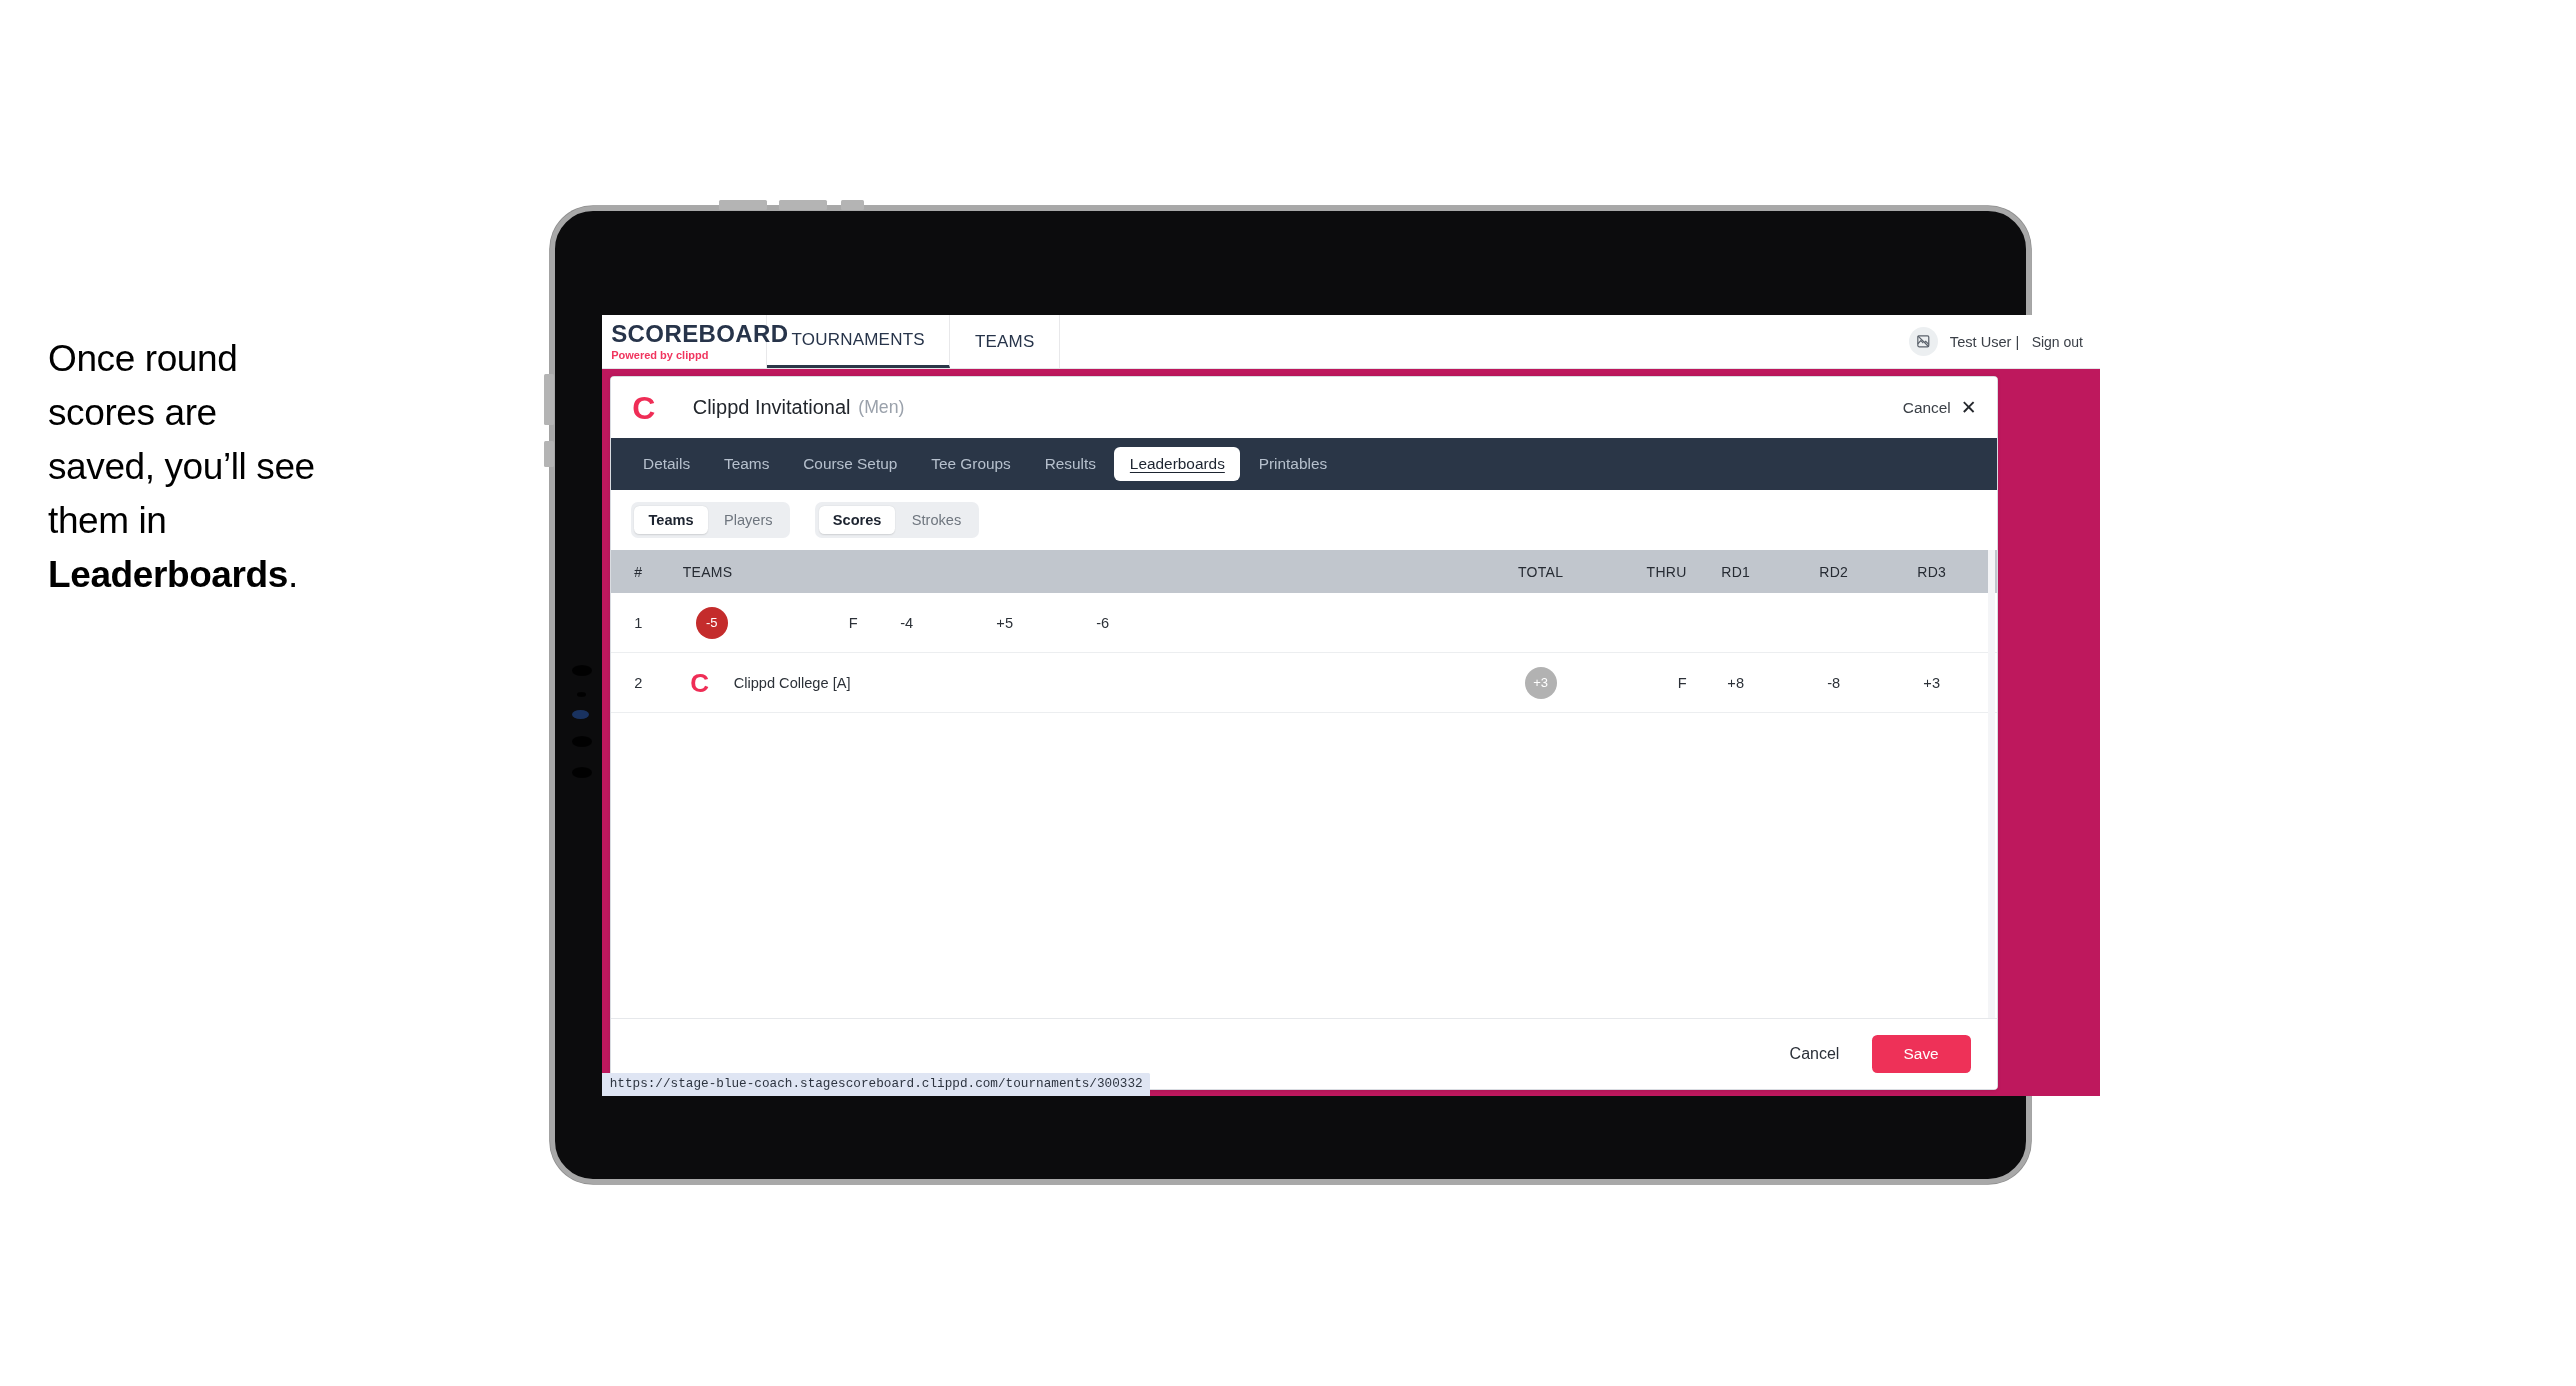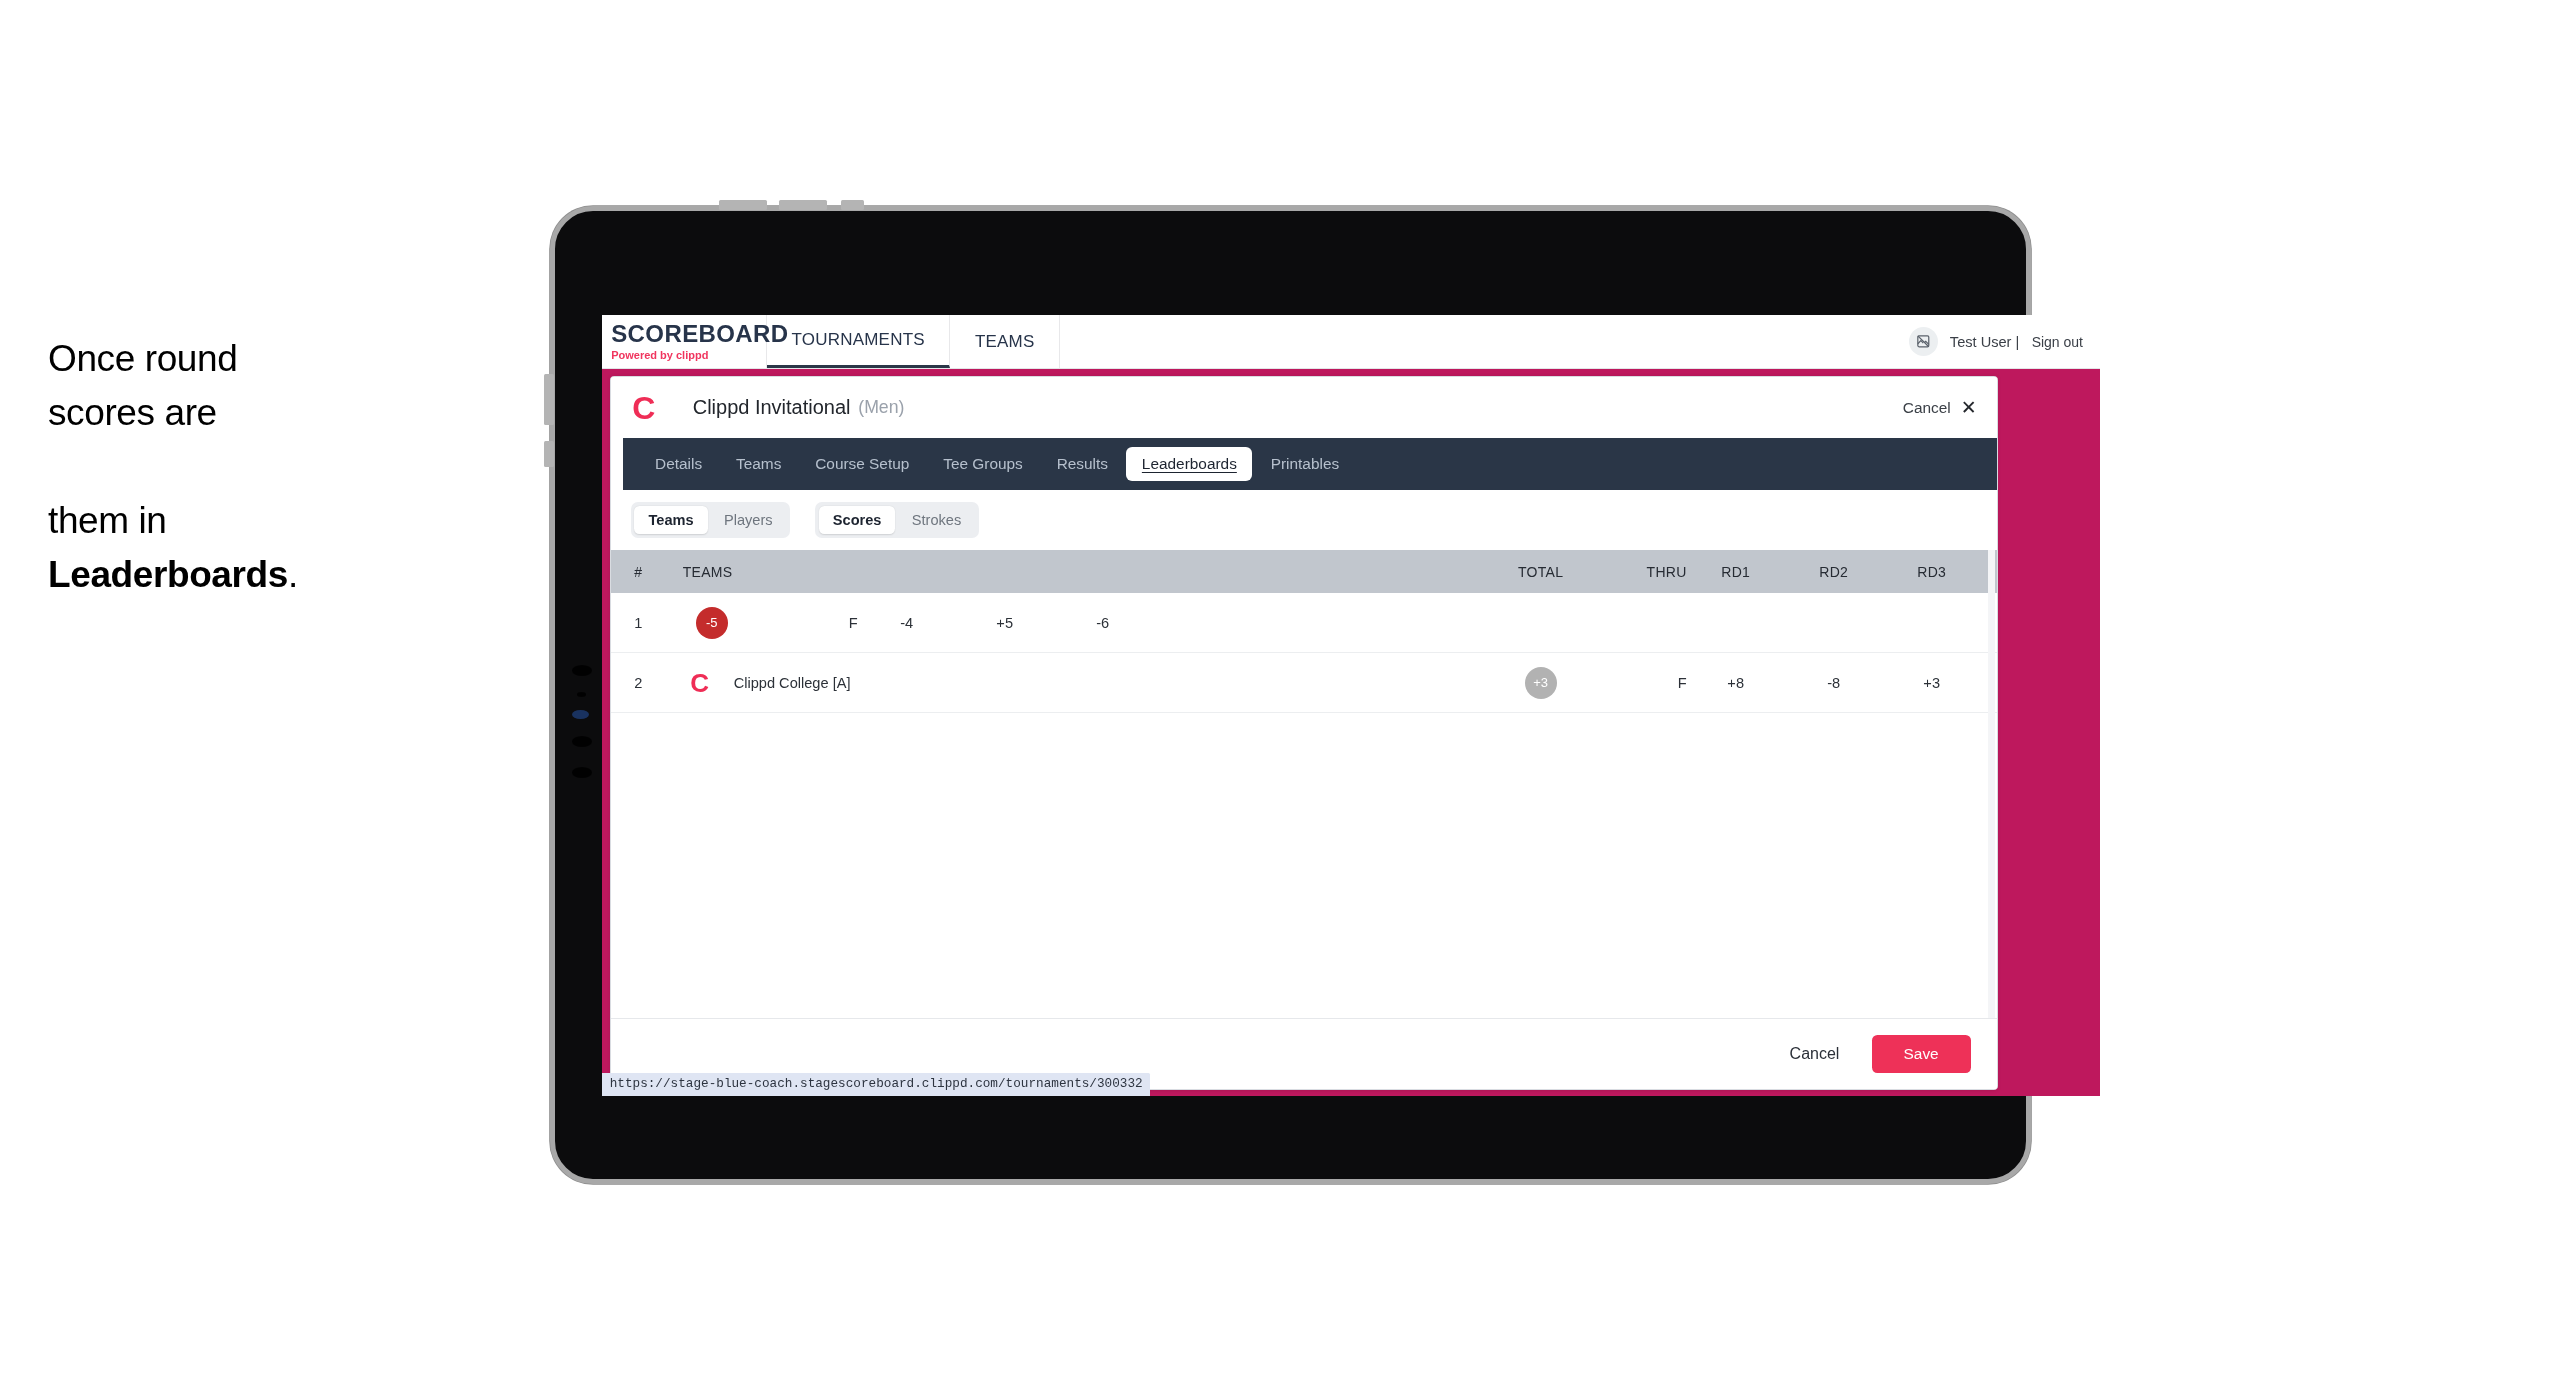--- a/index.html
+++ b/index.html
@@ -156,21 +156,20 @@
   }
   .xglyph { font-size: 19px; line-height: 1; font-weight: 400; color:#25282d;}
 
   
   .darktabs {
     background: #2a3647;
     height: 52px;
     display: flex; align-items: center;
     padding: 0 17px;
     gap: 3.1px;
-    margin-left: 12px;
   }
   .dtab {
     font-size: 15.4px;
     color: #b6c0cd;
     padding: 7.7px 15.4px;
     border-radius: 6.1px;
     cursor: pointer;
     white-space: nowrap;
   }
   .dtab.active {
@@ -310,21 +309,21 @@
   }
 </style>
 </head>
 <body>
 
 <div id="stage">
 
   <div class="caption">
     <span>Once round</span><br>
     <span>scores are</span><br>
-    <br>
+    <span>saved, you’ll see</span><br>
     <span>them in</span><br>
     <b>Leaderboards</b><span>.</span>
   </div>
 
   <div class="device">
     <div class="dev-btn top-btn-1"></div>
     <div class="dev-btn top-btn-2"></div>
     <div class="dev-btn top-btn-3"></div>
     <div class="dev-btn side-port"></div>
     <div class="dev-btn side-port2"></div>

